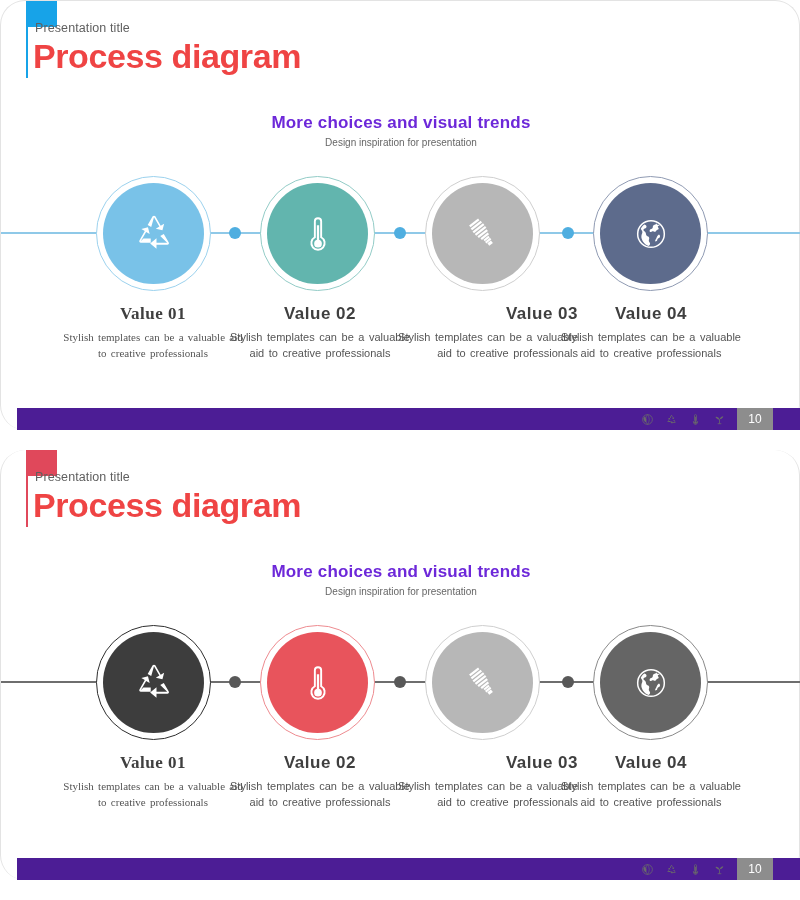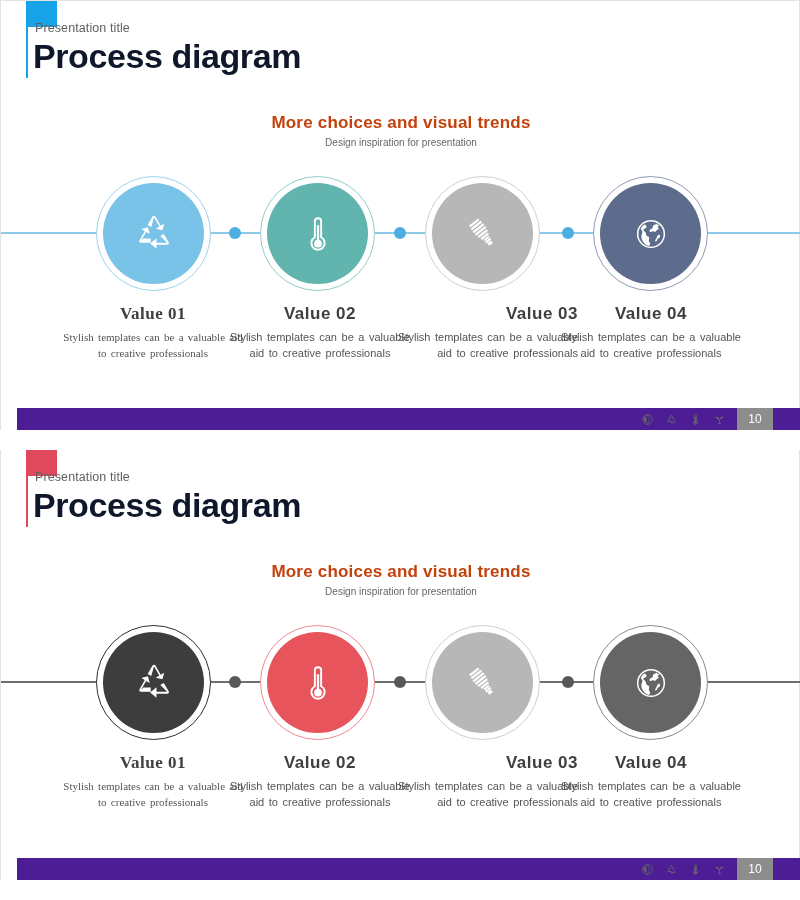--- a/index.html
+++ b/index.html
@@ -20,20 +20,21 @@
   }
 
   
   .slide {
     position: absolute;
     left: 0;
     width: 800px;
     background: #ffffff;
     border-left: 1px solid #e3e3e3;
     border-right: 1px solid #e3e3e3;
+    border-radius: 25px;
   }
   .slide-1 { top: 0px;   height: 430px; border-top: 1px solid #e3e3e3; }
   .slide-2 { top: 450px; height: 430px; }
 
   .gap-band {
     position: absolute;
     left: 0; top: 430px;
     width: 800px; height: 20px;
     background: #ffffff;
   }
@@ -58,34 +59,34 @@
     font-size: 12.5px;
     color: #5f5f5f;
     letter-spacing: 0.1px;
     white-space: nowrap;
   }
   .slide-title {
     position: absolute;
     left: 32px; top: 36px;
     font-size: 34px;
     font-weight: bold;
-    color: #0f172a;
+    color: #ef4444;
     letter-spacing: -0.4px;
     white-space: nowrap;
   }
 
   
   .section-heading {
     position: absolute;
     left: 0; top: 112px;
     width: 800px;
     text-align: center;
     font-size: 17px;
     font-weight: bold;
-    color: #c2410c;
+    color: #6d28d9;
     letter-spacing: 0.2px;
   }
   .section-sub {
     position: absolute;
     left: 0; top: 136px;
     width: 800px;
     text-align: center;
     font-size: 10px;
     color: #666666;
   }

